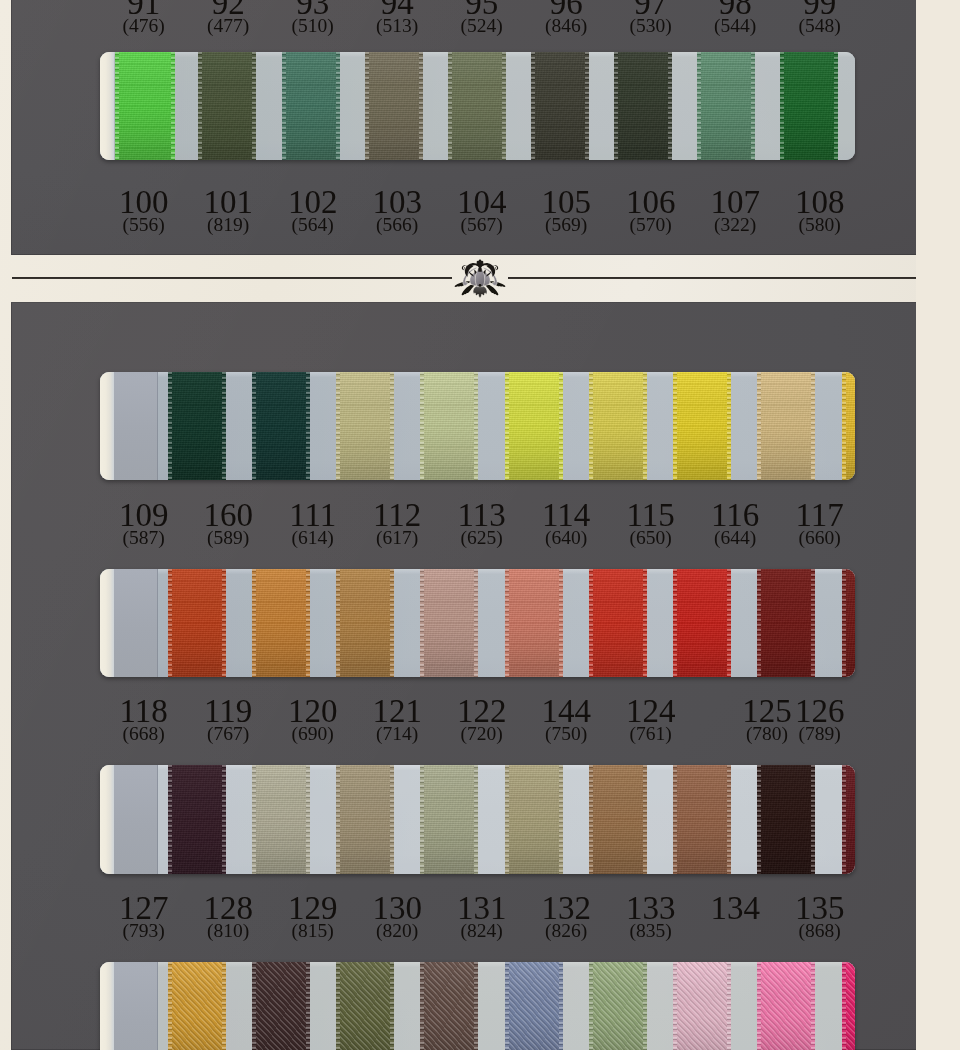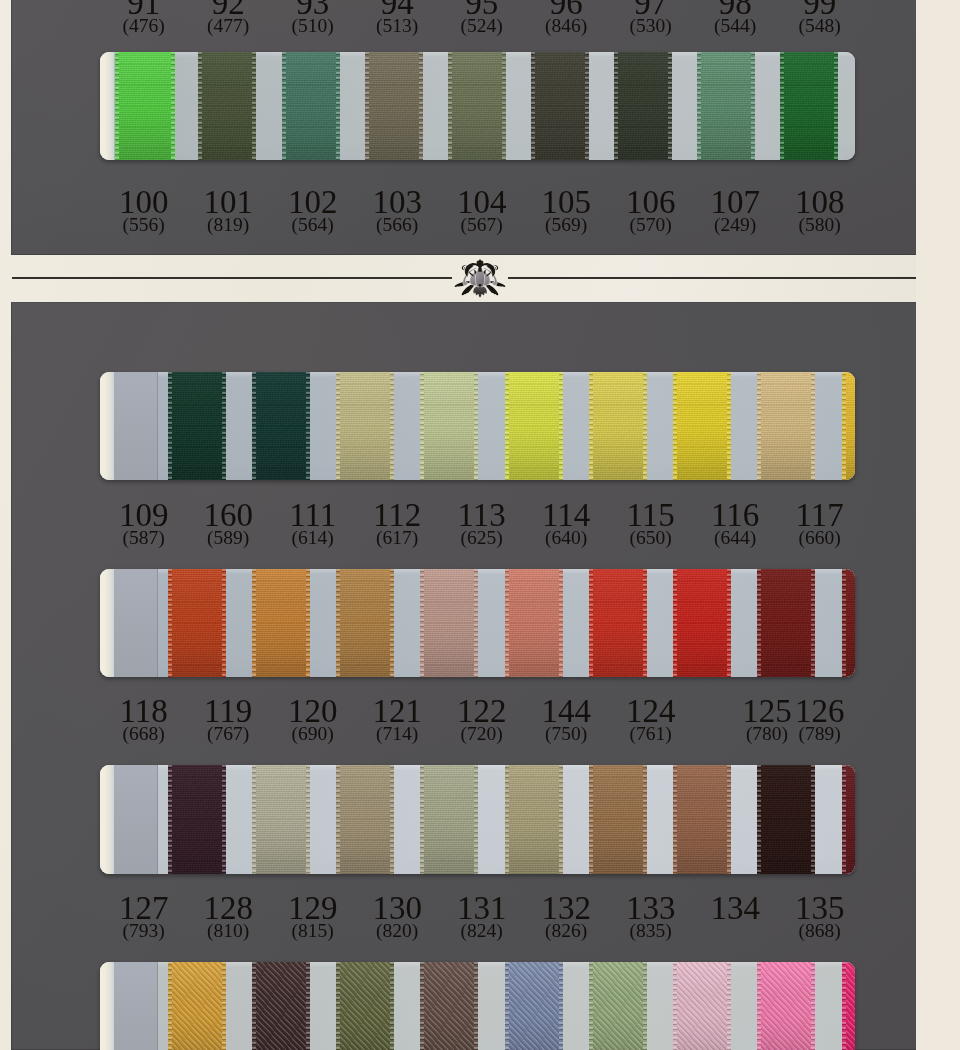--- a/index.html
+++ b/index.html
@@ -482,21 +482,21 @@
       <div class="lbl" style="left: 524.2px; top: 190px; width: 84px;">
         <span class="n">105</span>
         <span class="c">(569)</span>
       </div>
       <div class="lbl" style="left: 608.7px; top: 190px; width: 84px;">
         <span class="n">106</span>
         <span class="c">(570)</span>
       </div>
       <div class="lbl" style="left: 693.2px; top: 190px; width: 84px;">
         <span class="n">107</span>
-        <span class="c">(249)</span>
+        <span class="c">(322)</span>
       </div>
       <div class="lbl" style="left: 777.7px; top: 190px; width: 84px;">
         <span class="n">108</span>
         <span class="c">(580)</span>
       </div>
       <div class="lbl" style="left: 101.7px; top: 503px; width: 84px;">
         <span class="n">109</span>
         <span class="c">(587)</span>
       </div>
       <div class="lbl" style="left: 186.2px; top: 503px; width: 84px;">

